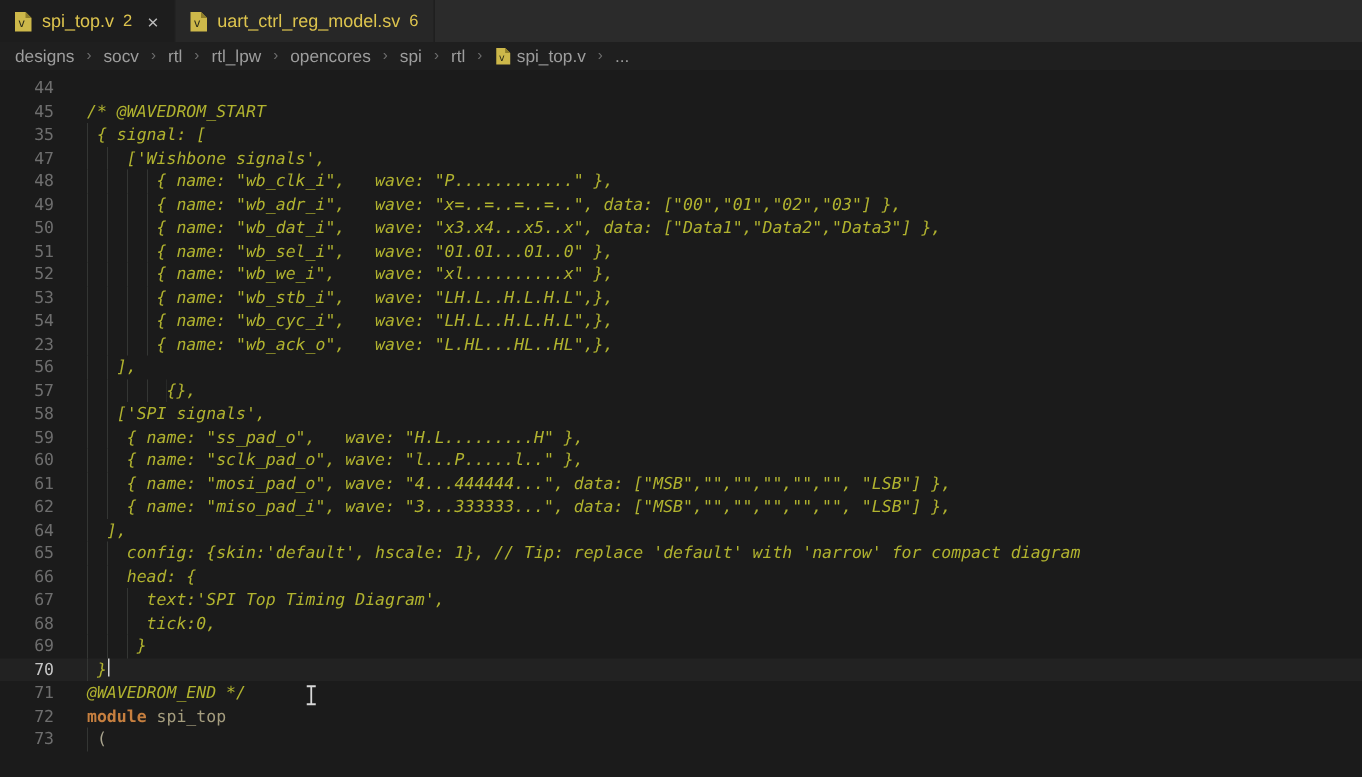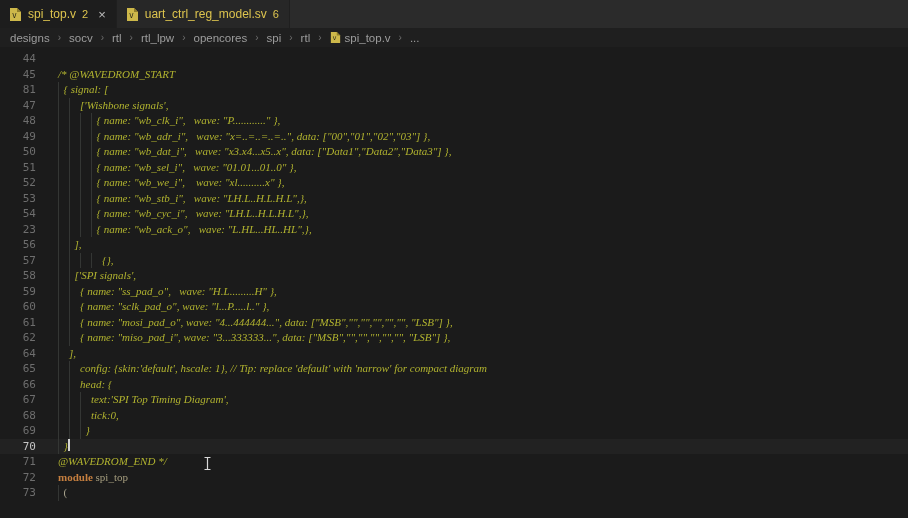--- a/index.html
+++ b/index.html
@@ -31,21 +31,21 @@
   .breadcrumb .ficon { width:11px; height:13px; }
 
   
   .editor { flex:1 1 auto; background:#1b1b1b; position:relative; padding-top:4px; overflow:hidden; }
   .row { display:flex; height:15.5px; line-height:15.5px;
          font-family:"DejaVu Sans Mono", monospace; font-size:11px; white-space:pre; }
   .row.current { background:rgba(255,255,255,0.03); }
   .ln { flex:0 0 36px; text-align:right; color:#6e6e6e; user-select:none;
         font-family:"DejaVu Sans Mono", monospace; font-size:11px; }
   .row.current .ln { color:#c6c6c6; }
-  .code { padding-left:22px; display:flex; align-items:stretch;font-family:Liberation Serif, serif; }
+  .code { padding-left:22px; display:flex; align-items:stretch; }
   .ind { display:inline-block; height:100%;
          background:repeating-linear-gradient(to right, #343634 0 1px, transparent 1px 2ch); }
   .cmt { color:#b1b32f; font-style:italic; }
   .kw  { color:#c67f3f; font-weight:bold; }
   .id  { color:#a59d7e;text-align:right; }
   .pun { color:#a9a48e; }
   .caret { display:inline-block; width:1.5px; height:12px; background:#d4d4d4;
            vertical-align:middle; margin-left:0.5px; }
 
   
@@ -101,21 +101,21 @@
         </svg>
         <span>spi_top.v</span>
       </span>
       <span class="bc-sep">›</span>
       <span class="bc-item">...</span>
     </div>
 
   <div class="editor" id="editor">
       <div class="row"><div class="ln">44</div><div class="code"></div></div>
       <div class="row"><div class="ln">45</div><div class="code"><span class="cmt">/* @WAVEDROM_START</span></div></div>
-      <div class="row"><div class="ln">81</div><div class="code"><span class="ind" style="width: 1ch;"></span><span class="cmt">{ signal: [</span></div></div>
+      <div class="row"><div class="ln">35</div><div class="code"><span class="ind" style="width: 1ch;"></span><span class="cmt">{ signal: [</span></div></div>
       <div class="row"><div class="ln">47</div><div class="code"><span class="ind" style="width: 4ch;"></span><span class="cmt">['Wishbone signals',</span></div></div>
       <div class="row"><div class="ln">48</div><div class="code"><span class="ind" style="width: 7ch;"></span><span class="cmt">{ name: "wb_clk_i",   wave: "P............" },</span></div></div>
       <div class="row"><div class="ln">49</div><div class="code"><span class="ind" style="width: 7ch;"></span><span class="cmt">{ name: "wb_adr_i",   wave: "x=..=..=..=..", data: ["00","01","02","03"] },</span></div></div>
       <div class="row"><div class="ln">50</div><div class="code"><span class="ind" style="width: 7ch;"></span><span class="cmt">{ name: "wb_dat_i",   wave: "x3.x4...x5..x", data: ["Data1","Data2","Data3"] },</span></div></div>
       <div class="row"><div class="ln">51</div><div class="code"><span class="ind" style="width: 7ch;"></span><span class="cmt">{ name: "wb_sel_i",   wave: "01.01...01..0" },</span></div></div>
       <div class="row"><div class="ln">52</div><div class="code"><span class="ind" style="width: 7ch;"></span><span class="cmt">{ name: "wb_we_i",    wave: "xl..........x" },</span></div></div>
       <div class="row"><div class="ln">53</div><div class="code"><span class="ind" style="width: 7ch;"></span><span class="cmt">{ name: "wb_stb_i",   wave: "LH.L..H.L.H.L",},</span></div></div>
       <div class="row"><div class="ln">54</div><div class="code"><span class="ind" style="width: 7ch;"></span><span class="cmt">{ name: "wb_cyc_i",   wave: "LH.L..H.L.H.L",},</span></div></div>
       <div class="row"><div class="ln">23</div><div class="code"><span class="ind" style="width: 7ch;"></span><span class="cmt">{ name: "wb_ack_o",   wave: "L.HL...HL..HL",},</span></div></div>
       <div class="row"><div class="ln">56</div><div class="code"><span class="ind" style="width: 3ch;"></span><span class="cmt">],</span></div></div>

